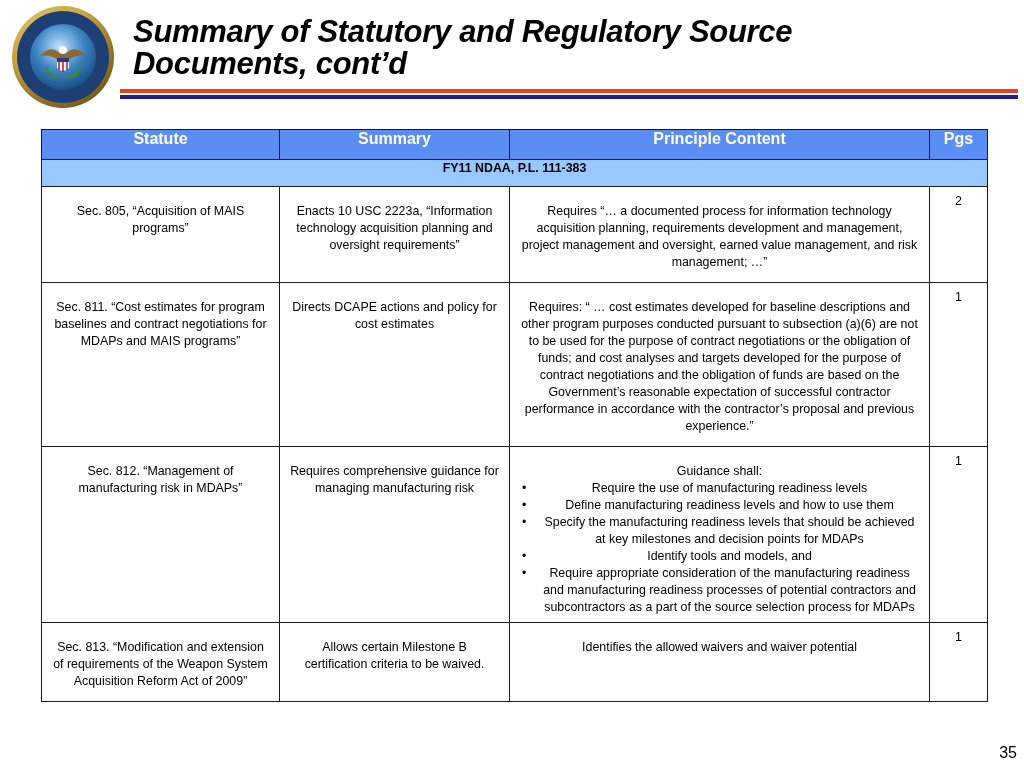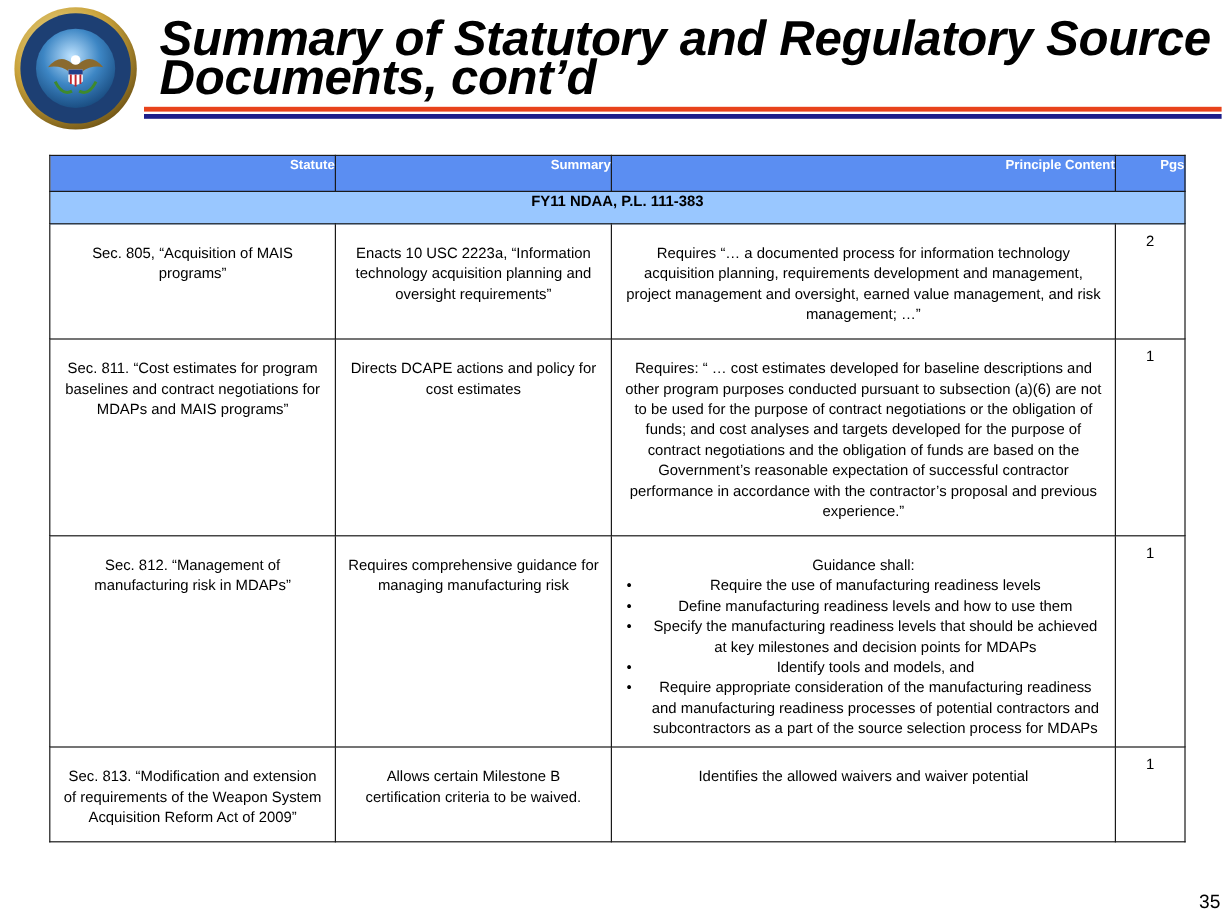--- a/index.html
+++ b/index.html
@@ -1,26 +1,26 @@
 <!DOCTYPE html>
 <html><head>
 <meta charset="utf-8">
 <style>
   html, body { margin:0; padding:0; }
   body { width:1024px; height:768px; background:#ffffff; position:relative; overflow:hidden;
          font-family:"Liberation Sans", sans-serif; color:#000; }
   .seal { position:absolute; left:10px; top:4px; width:106px; height:106px; }
-  .title { position:absolute; left:133px; top:16px; margin:0; font-size:41px; line-height:32px;
+  .title { position:absolute; left:133px; top:16px; margin:0; font-size:31px; line-height:32px;
            font-weight:bold; font-style:italic; letter-spacing:-0.3px; }
   .rule-red { position:absolute; left:120px; top:89px; width:898px; height:4px; background:#e8431b; }
   .rule-blue { position:absolute; left:120px; top:95px; width:898px; height:4px; background:#1d1e8a; }
   table.main { position:absolute; left:41px; top:129px; width:946px; border-collapse:collapse;
                table-layout:fixed; font-size:12.4px; line-height:17px; }
   table.main td, table.main th { border:1.5px solid #1a1a1a; vertical-align:top; }
-  th.hdr { background:#5b8ef2; color:#ffffff; font-size:11px; font-weight:bold; text-align:right;
+  th.hdr { background:#5b8ef2; color:#ffffff; font-size:16px; font-weight:bold; text-align:center;
            height:29px; vertical-align:middle; padding:0; }
   td.group { background:#99c7ff; text-align:center; font-weight:bold; font-size:12.4px; height:26px;
              vertical-align:middle; padding:0;margin-left:21px; }
   td.cell { padding:16px 10px 6px 10px;text-align:center; }
   td.pgs { text-align:center; padding-top:6px; }
   ul.bullets { margin:0; padding:0; list-style:none; }
   ul.bullets li { position:relative; padding-left:20px; }
   ul.bullets li::before { content:"•"; position:absolute; left:2px; top:0; }
   .page-num { position:absolute; right:7px; top:744px; font-size:16px; }
 </style>

